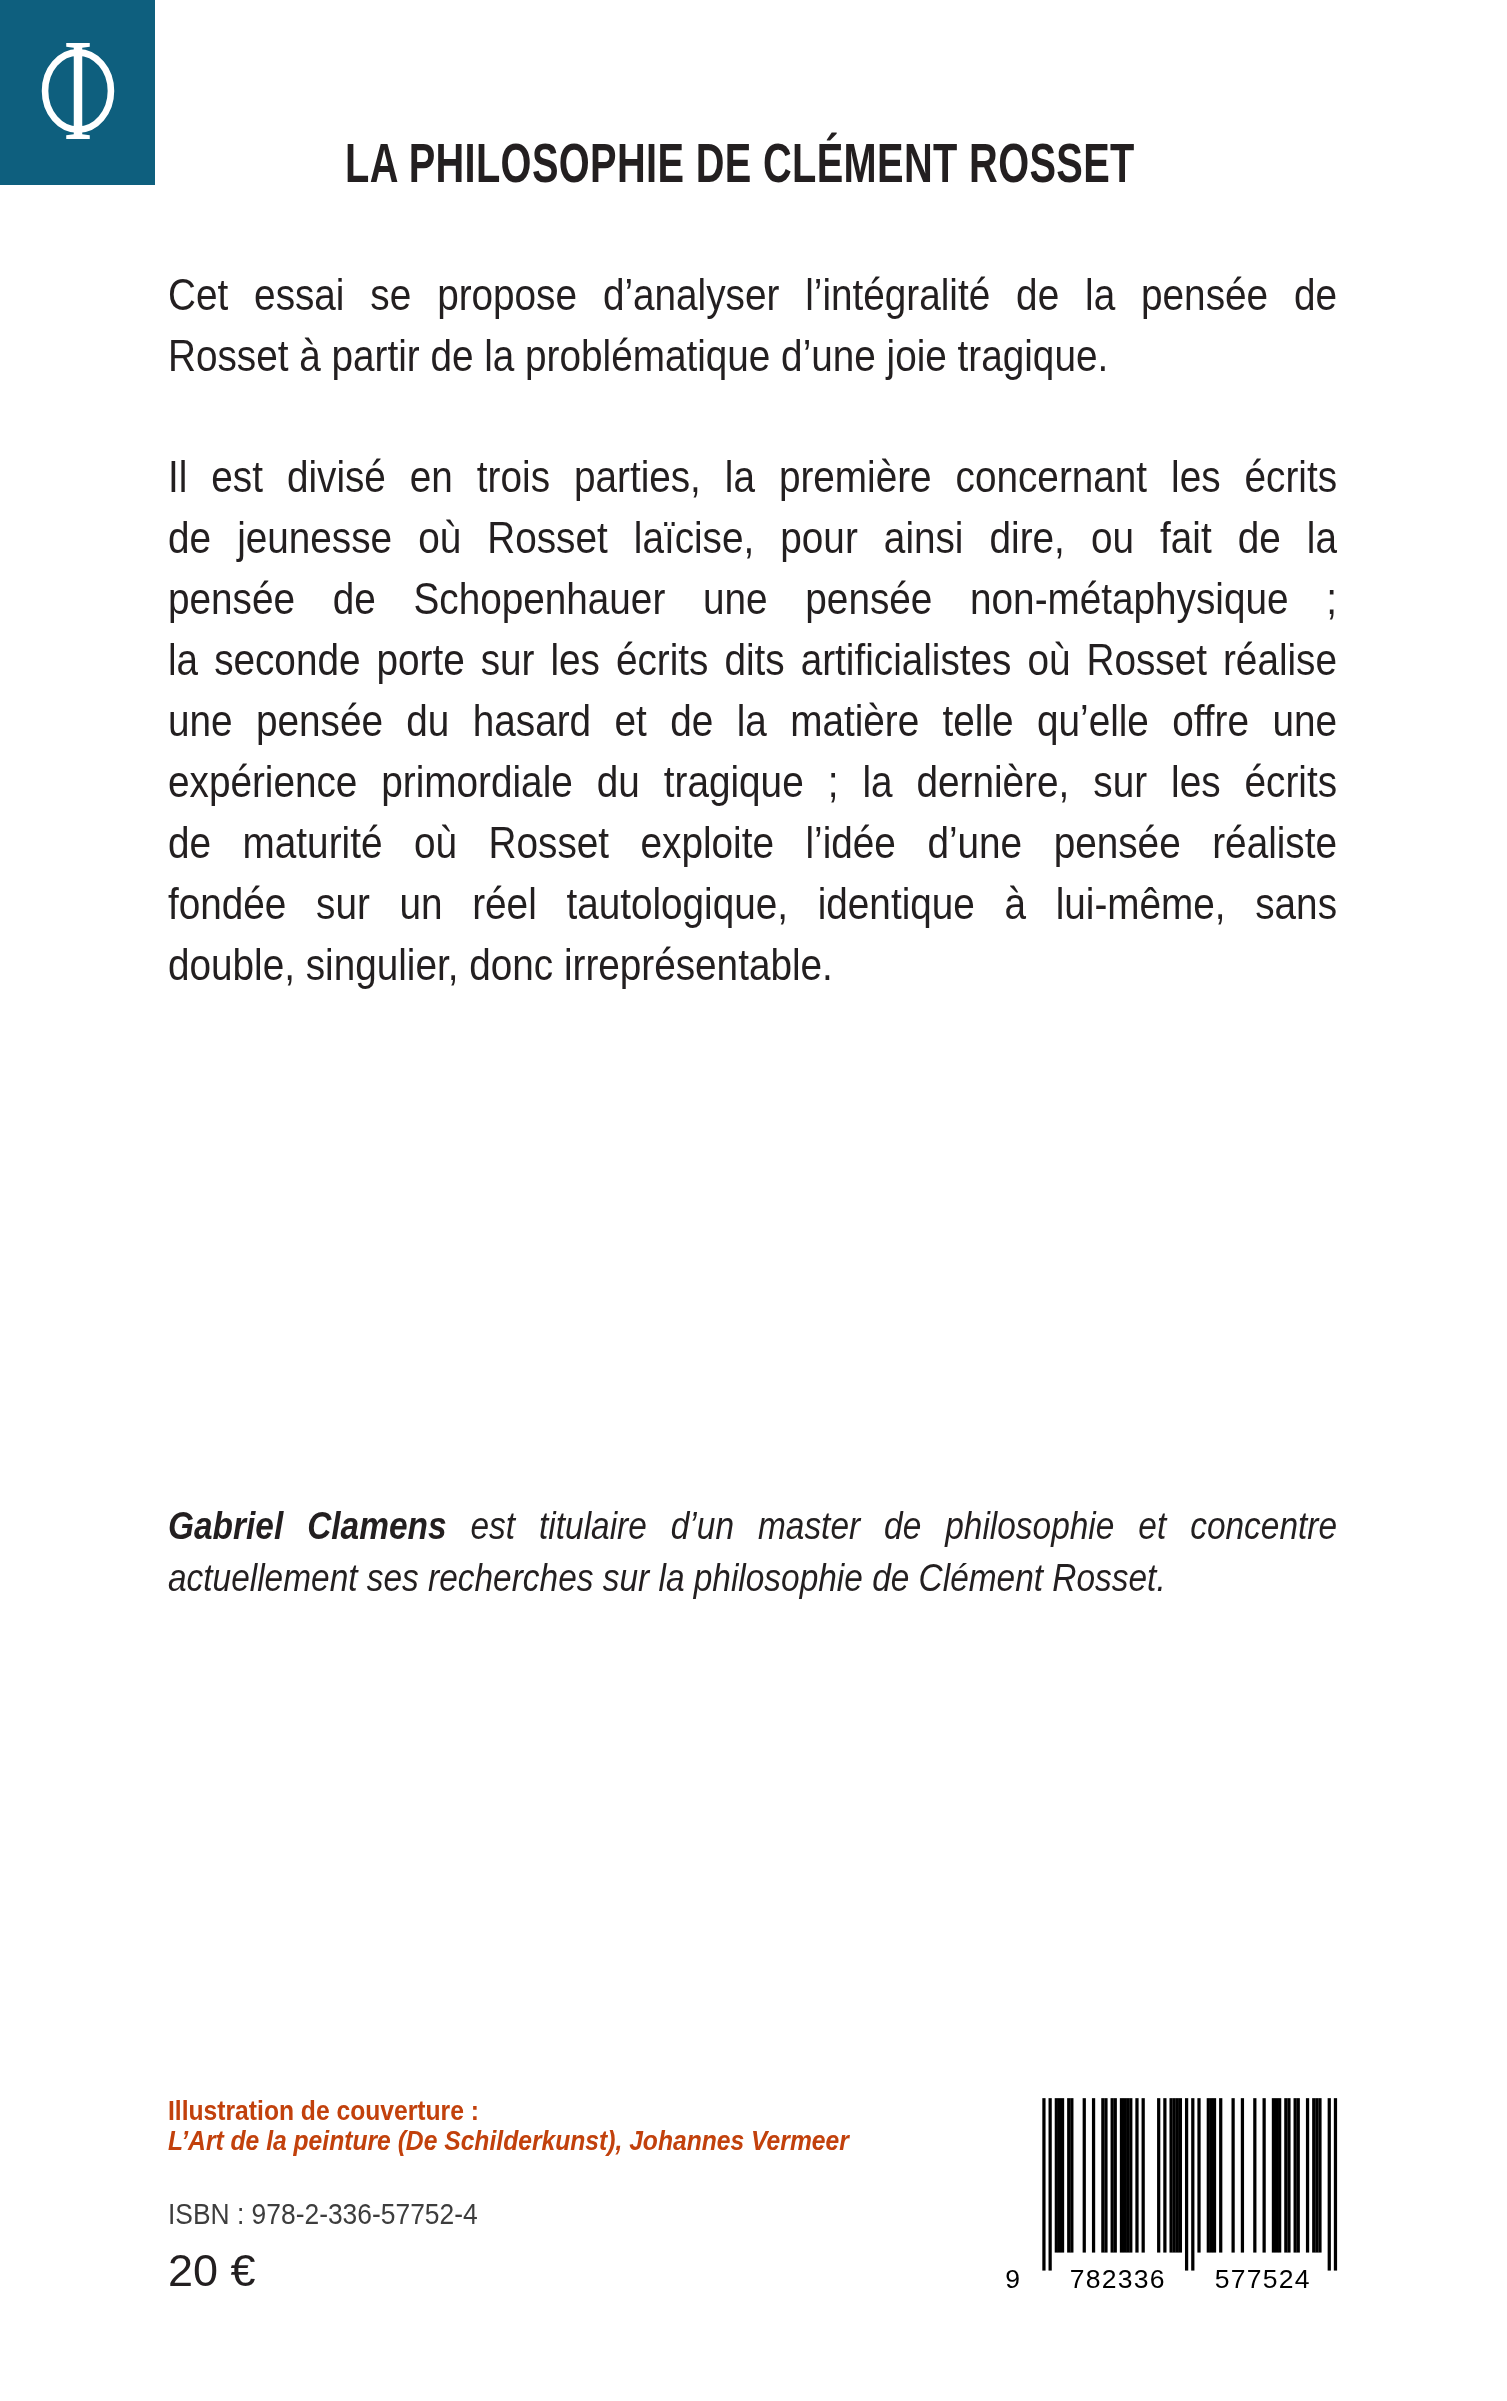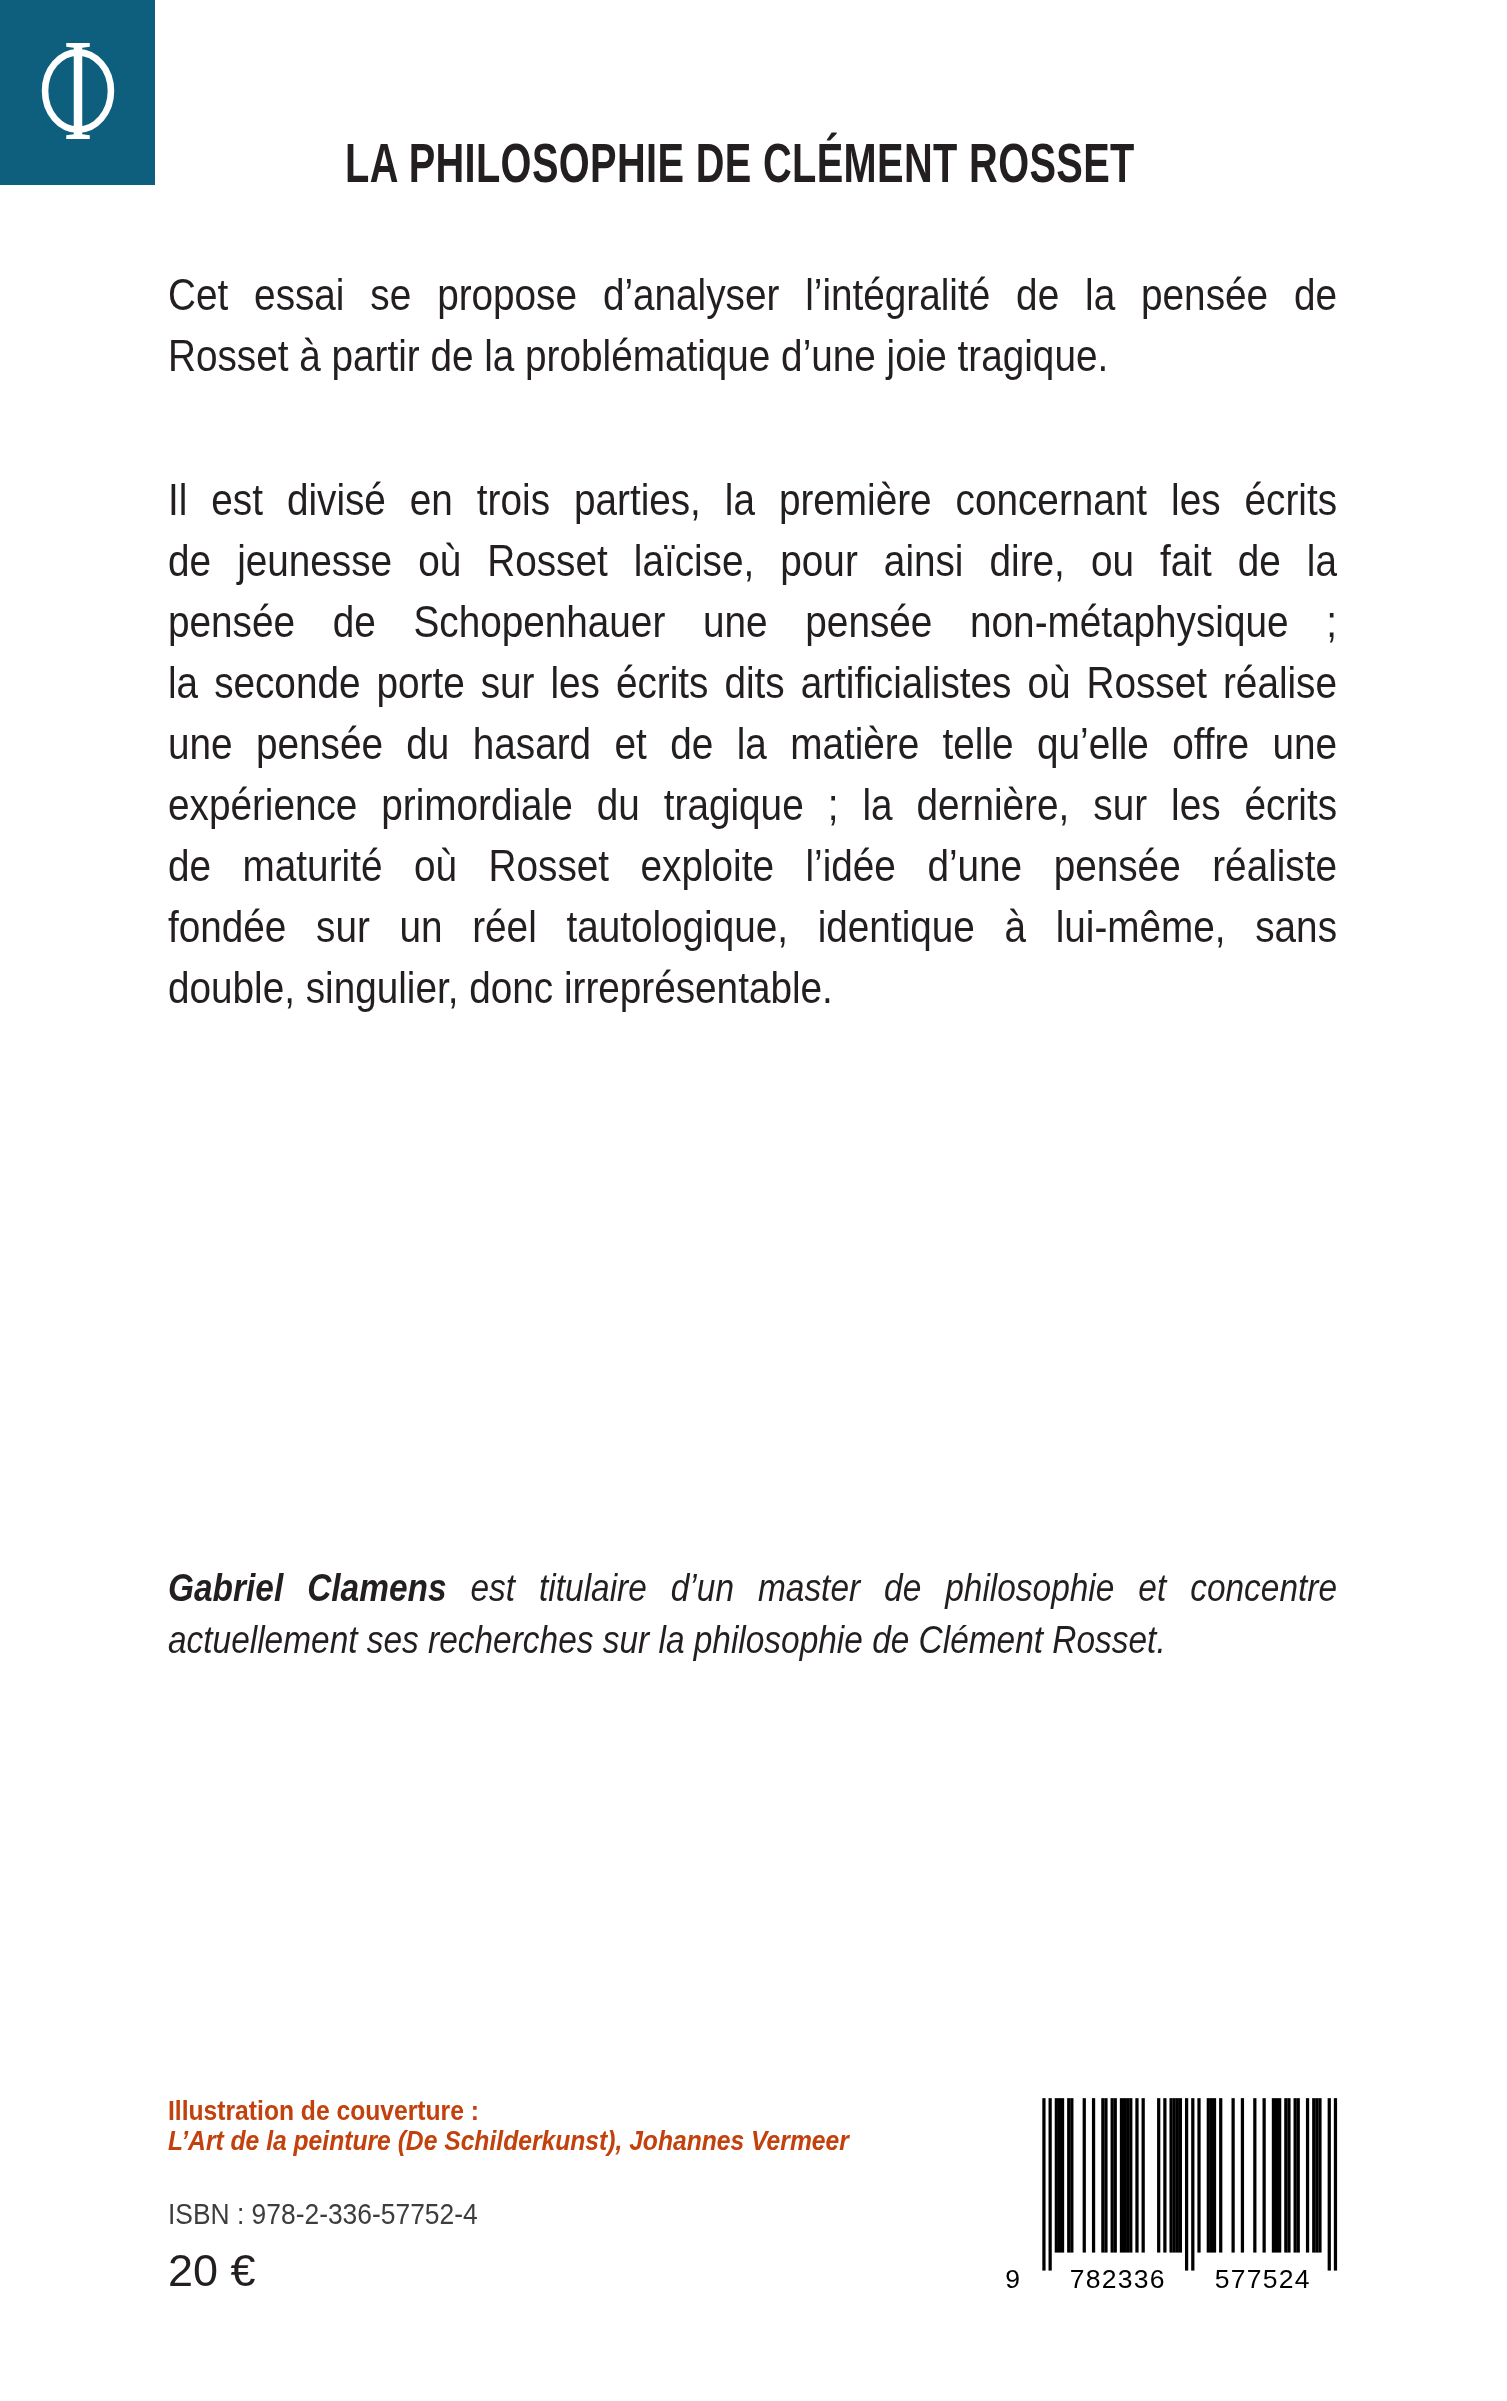--- a/index.html
+++ b/index.html
@@ -10,23 +10,23 @@
   #logo-box svg { position: absolute; left: 38px; top: 38px; width: 80px; height: 106px; }
 
   #title-wrap { left: 345px; top: 132px; height: 61px; width: 1155px; transform: scaleX(0.71); transform-origin: 0 0; white-space: nowrap; }
   #title { font-family: "Liberation Sans", sans-serif; font-weight: bold; font-size: 56px; line-height: 61px; letter-spacing: 0.5px; color: #231f20; }
 
   .para { left: 168px; width: 1169px; }
   .para .scaler { width: 1329px; transform: scaleX(0.8796); transform-origin: 0 0; }
   .line { display: block; font-size: 44px; line-height: 61px; text-align: justify; text-align-last: justify; white-space: nowrap; font-weight: 300; color: #231f20; }
   .line.last { text-align-last: left; }
   #para-1 { top: 252px; margin-top: 12px; }
-  #para-2 { top: 469px; }
+  #para-2 { top: 446px; }
 
-  #bio { left: 168px; top: 1562px; width: 1169px; }
+  #bio { left: 168px; top: 1500px; width: 1169px; }
   #bio .scaler { width: 1329px; transform: scaleX(0.8796); transform-origin: 0 0; }
   #bio .line { font-size: 38px; line-height: 52px; font-style: italic; }
   #bio .author { font-weight: bold; }
 
   #credits { left: 168px; top: 2096px; color: #c2410c; font-weight: bold; }
   #credits .row { font-size: 27.4px; line-height: 30px; white-space: nowrap; transform: scaleX(0.9); transform-origin: 0 0; }
   #credits .ital { font-style: italic; }
 
   #isbn { left: 168px; top: 2197px; font-size: 30px; line-height: 34px; color: #3d3d3d; white-space: nowrap; transform: scaleX(0.88); transform-origin: 0 0; }
   #price { left: 168px; top: 2246px; font-size: 45px; line-height: 49px; color: #231f20; white-space: nowrap; }

